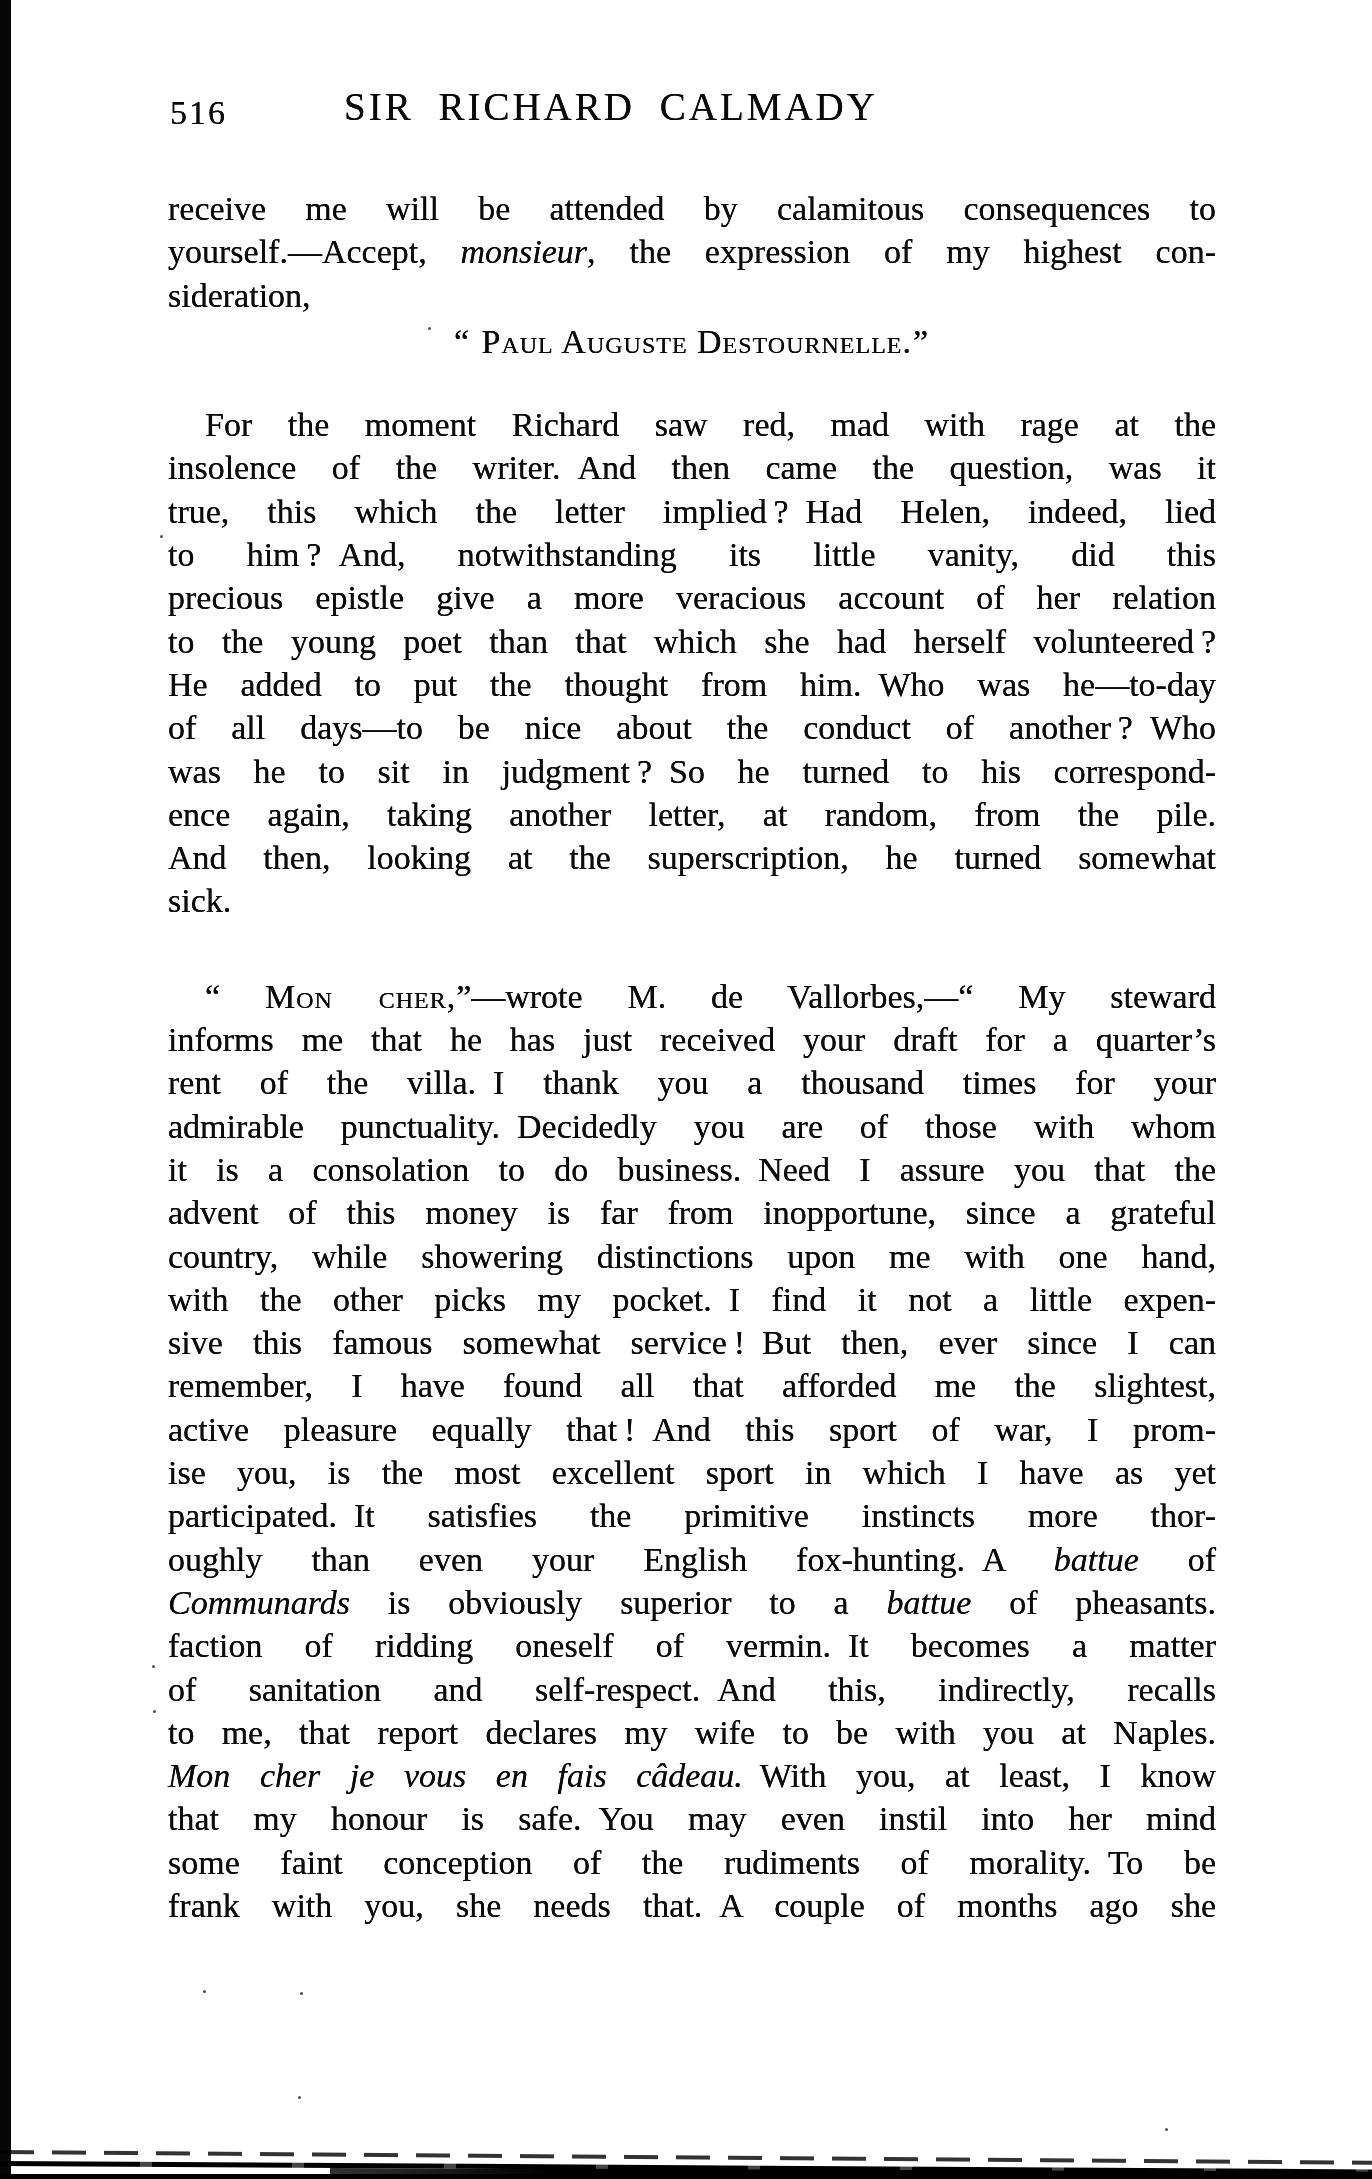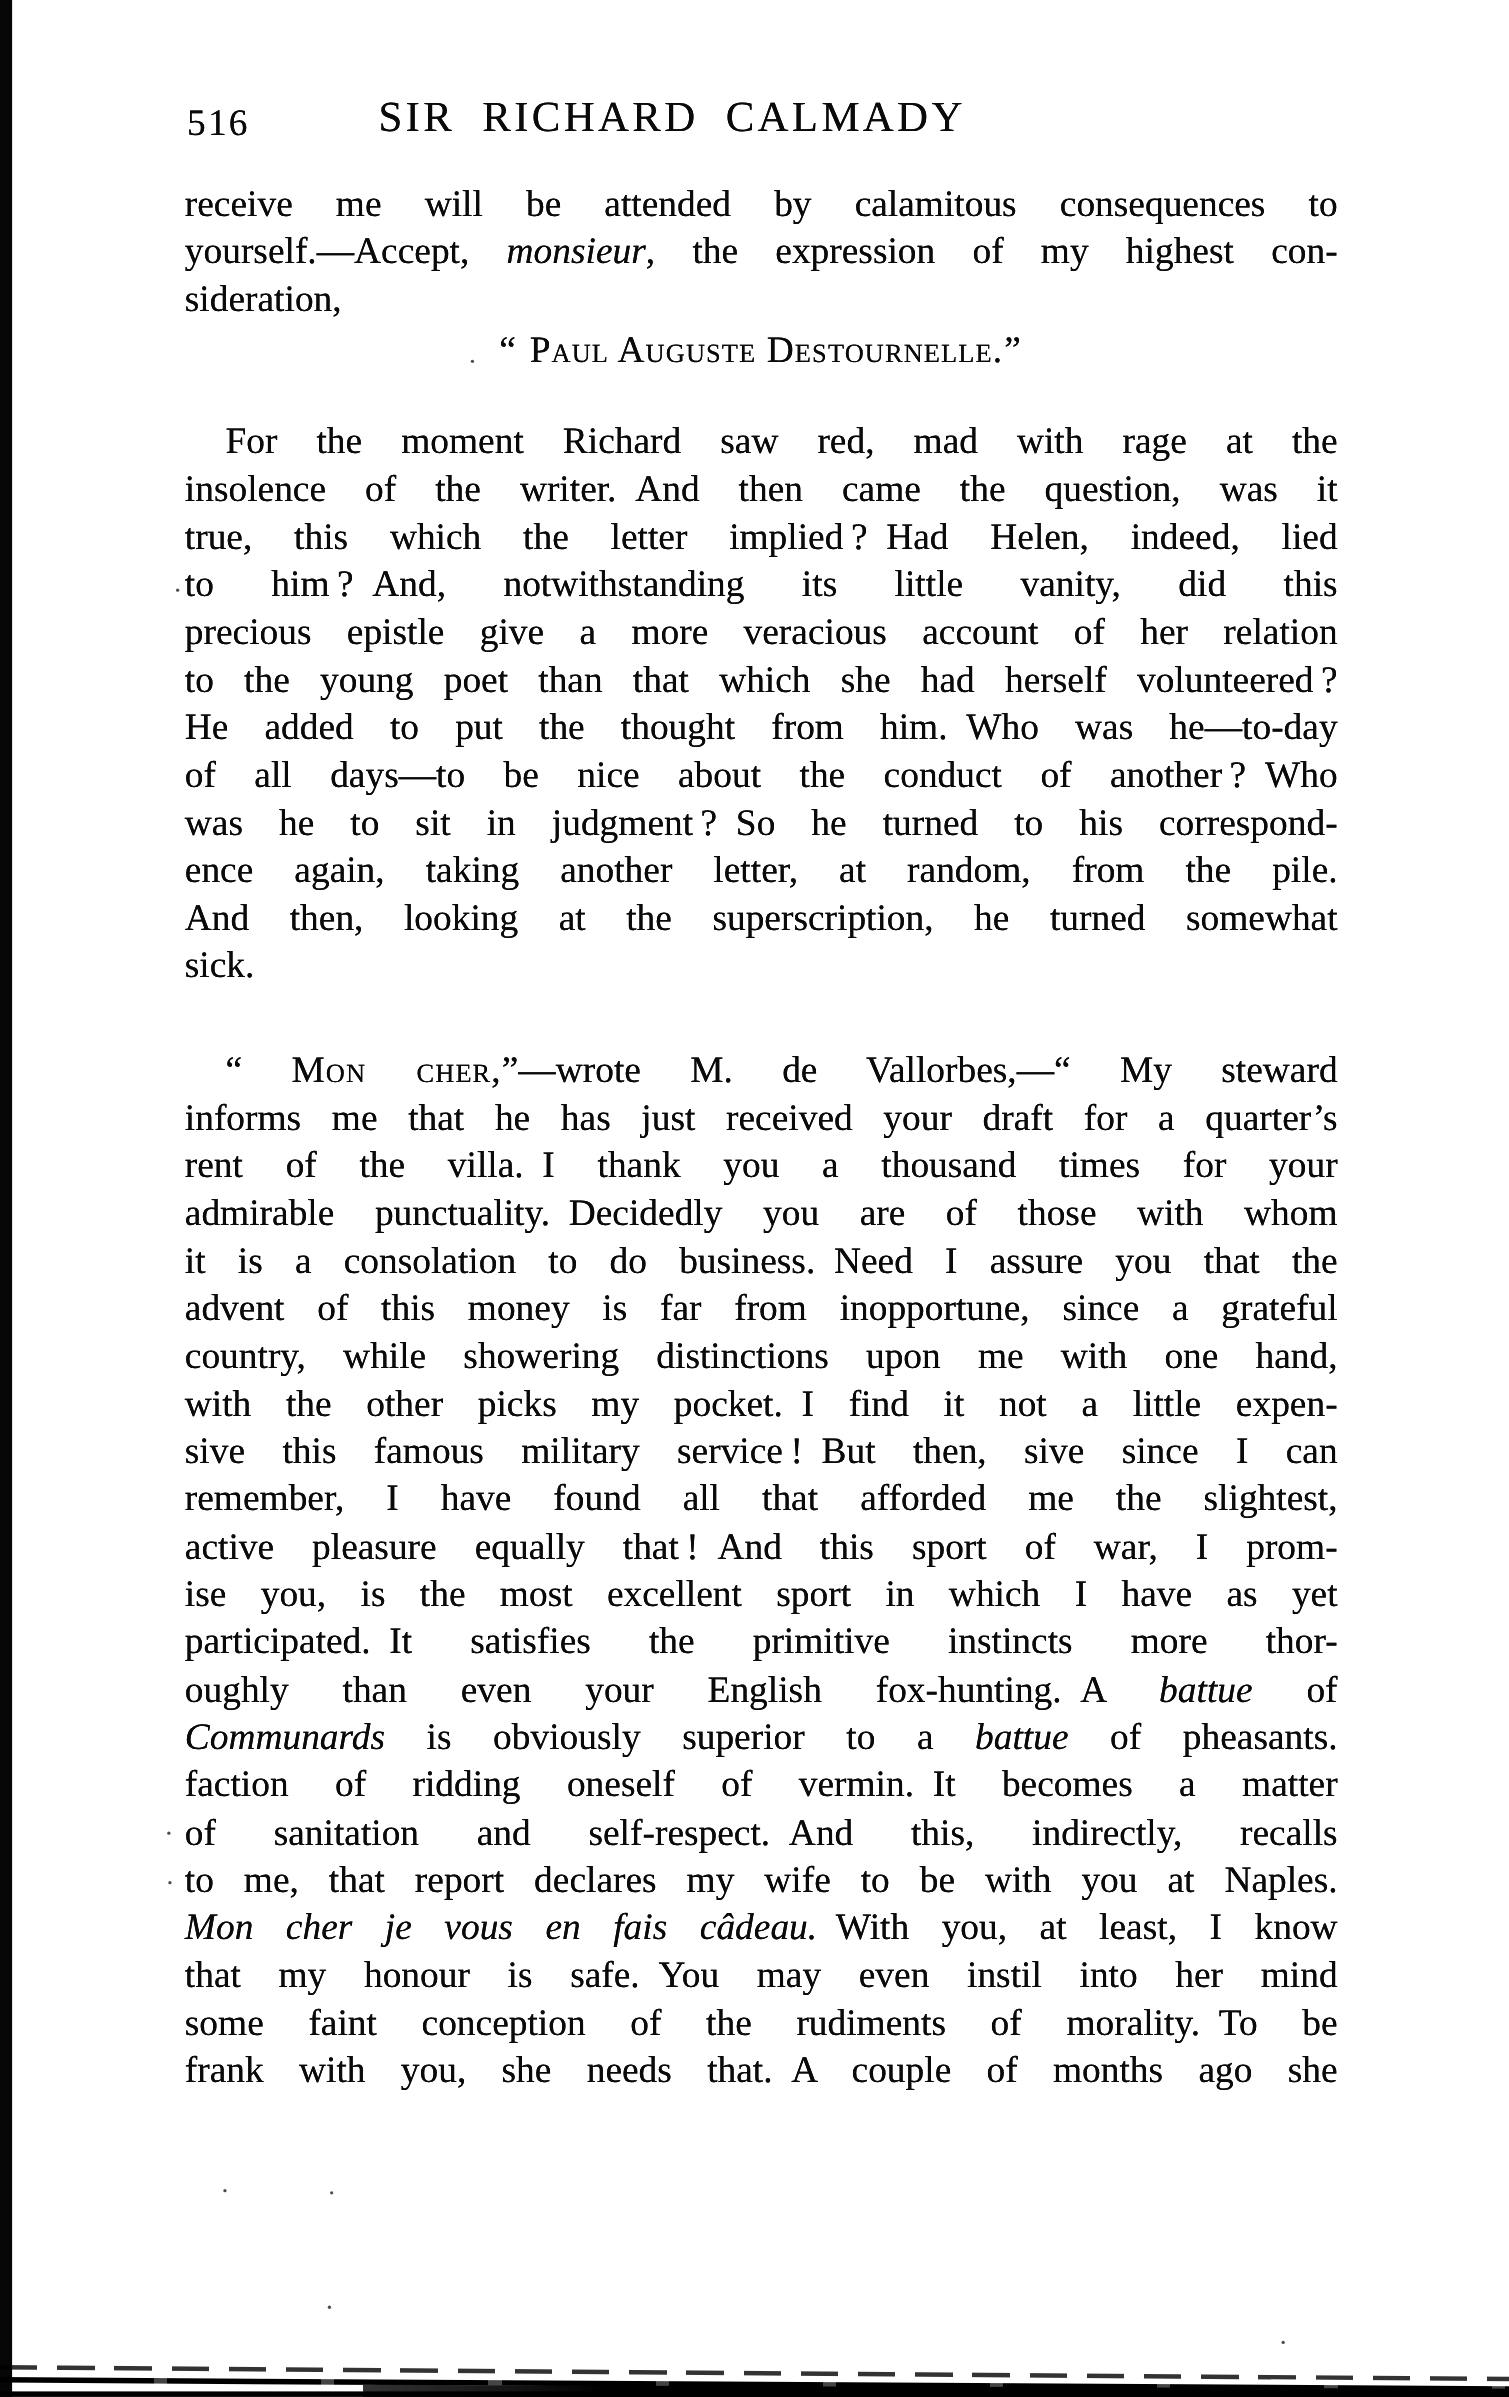--- a/index.html
+++ b/index.html
@@ -14,21 +14,21 @@
 
   
   .left-bar { position:absolute; left:0; top:0; width:11px; height:2179px; background:#060606; }
 
   
   .header { position:absolute; left:168px; top:84px; width:1048px; height:56px;text-align:right; }
   .page-number { position:absolute; left:2px; top:10px; font-size:34px; letter-spacing:2px; }
   .running-title { position:absolute; left:176px; top:0; font-size:39px; letter-spacing:3px; word-spacing:12px; }
 
   
-  .text-body { position:absolute; left:168px; top:164px; width:1048px; font-size:34px; line-height:43.3px; }
+  .text-body { position:absolute; left:168px; top:187px; width:1048px; font-size:34px; line-height:43.3px; }
   .para { text-align:justify; }
   .para .line { text-align-last:justify; min-height:43.3px; }
   .para .line.endline { text-align-last:left; }
   .para.indent .line:first-child { text-indent:37px; }
   .para.sig { text-align:right; }
   .para.sig .line { text-align-last:center; letter-spacing:2px; }
   .m-small { margin-top:3px; }
   .m-para { margin-top:40px; }
   .m-para-lg { margin-top:52px; }
   .it { font-style:italic; }
@@ -87,21 +87,21 @@
         </div>
         <div class="para indent m-para-lg">
           <div class="line"><span>“ </span><span class="sc">Mon cher,</span><span>”—wrote M. de Vallorbes,—“ My steward</span></div>
           <div class="line"><span>informs me that he has just received your draft for a quarter’s</span></div>
           <div class="line"><span>rent of the villa. I thank you a thousand times for your</span></div>
           <div class="line"><span>admirable punctuality. Decidedly you are of those with whom</span></div>
           <div class="line"><span>it is a consolation to do business. Need I assure you that the</span></div>
           <div class="line"><span>advent of this money is far from inopportune, since a grateful</span></div>
           <div class="line"><span>country, while showering distinctions upon me with one hand,</span></div>
           <div class="line"><span>with the other picks my pocket. I find it not a little expen-</span></div>
-          <div class="line"><span>sive this famous military service ! But then, sive since I can</span></div>
+          <div class="line"><span>sive this famous somewhat service ! But then, ever since I can</span></div>
           <div class="line"><span>remember, I have found all that afforded me the slightest,</span></div>
           <div class="line"><span>active pleasure equally that ! And this sport of war, I prom-</span></div>
           <div class="line"><span>ise you, is the most excellent sport in which I have as yet</span></div>
           <div class="line"><span>participated. It satisfies the primitive instincts more thor-</span></div>
           <div class="line"><span>oughly than even your English fox-hunting. A </span><span class="it">battue</span><span> of</span></div>
           <div class="line"><span class="it">Communards</span><span> is obviously superior to a </span><span class="it">battue</span><span> of pheasants.</span></div>
           <div class="line"><span>faction of ridding oneself of vermin. It becomes a matter</span></div>
           <div class="line"><span>of sanitation and self-respect. And this, indirectly, recalls</span></div>
           <div class="line"><span>to me, that report declares my wife to be with you at Naples.</span></div>
           <div class="line"><span class="it">Mon cher je vous en fais câdeau.</span><span> With you, at least, I know</span></div>

